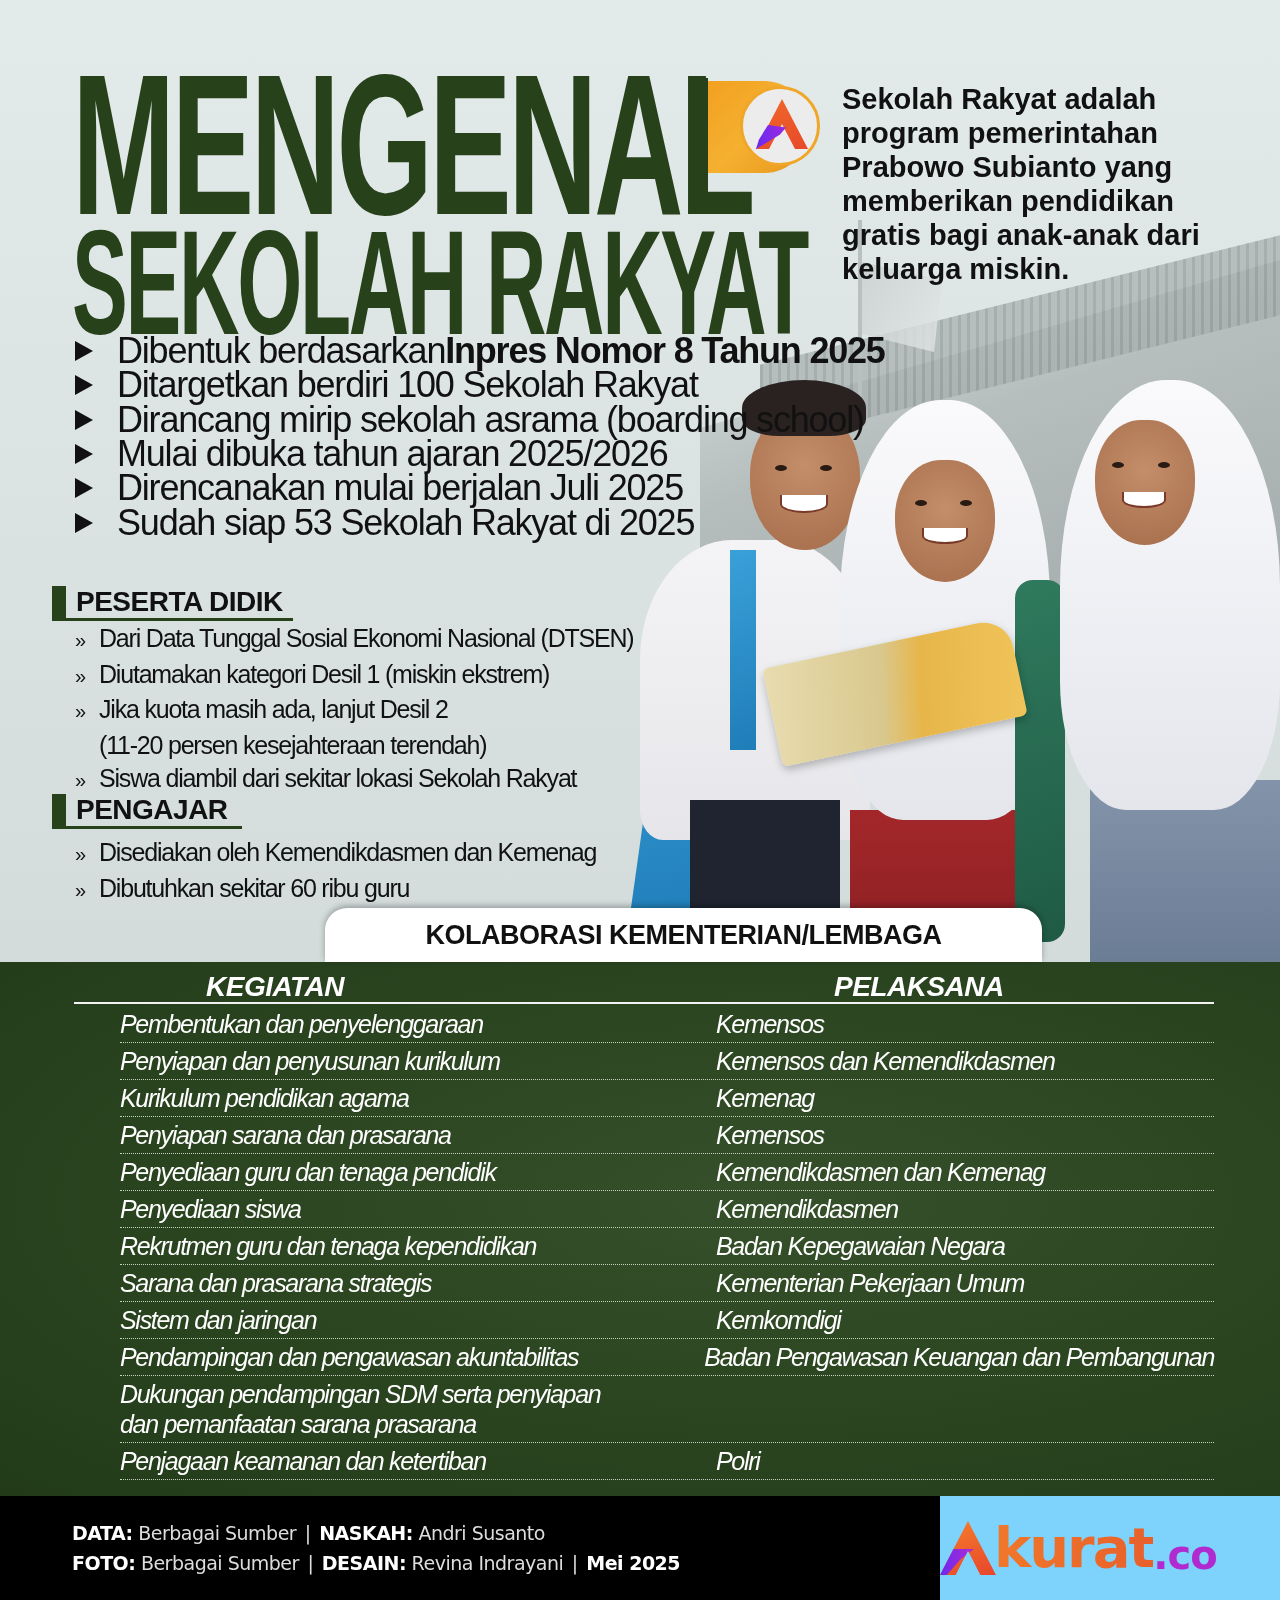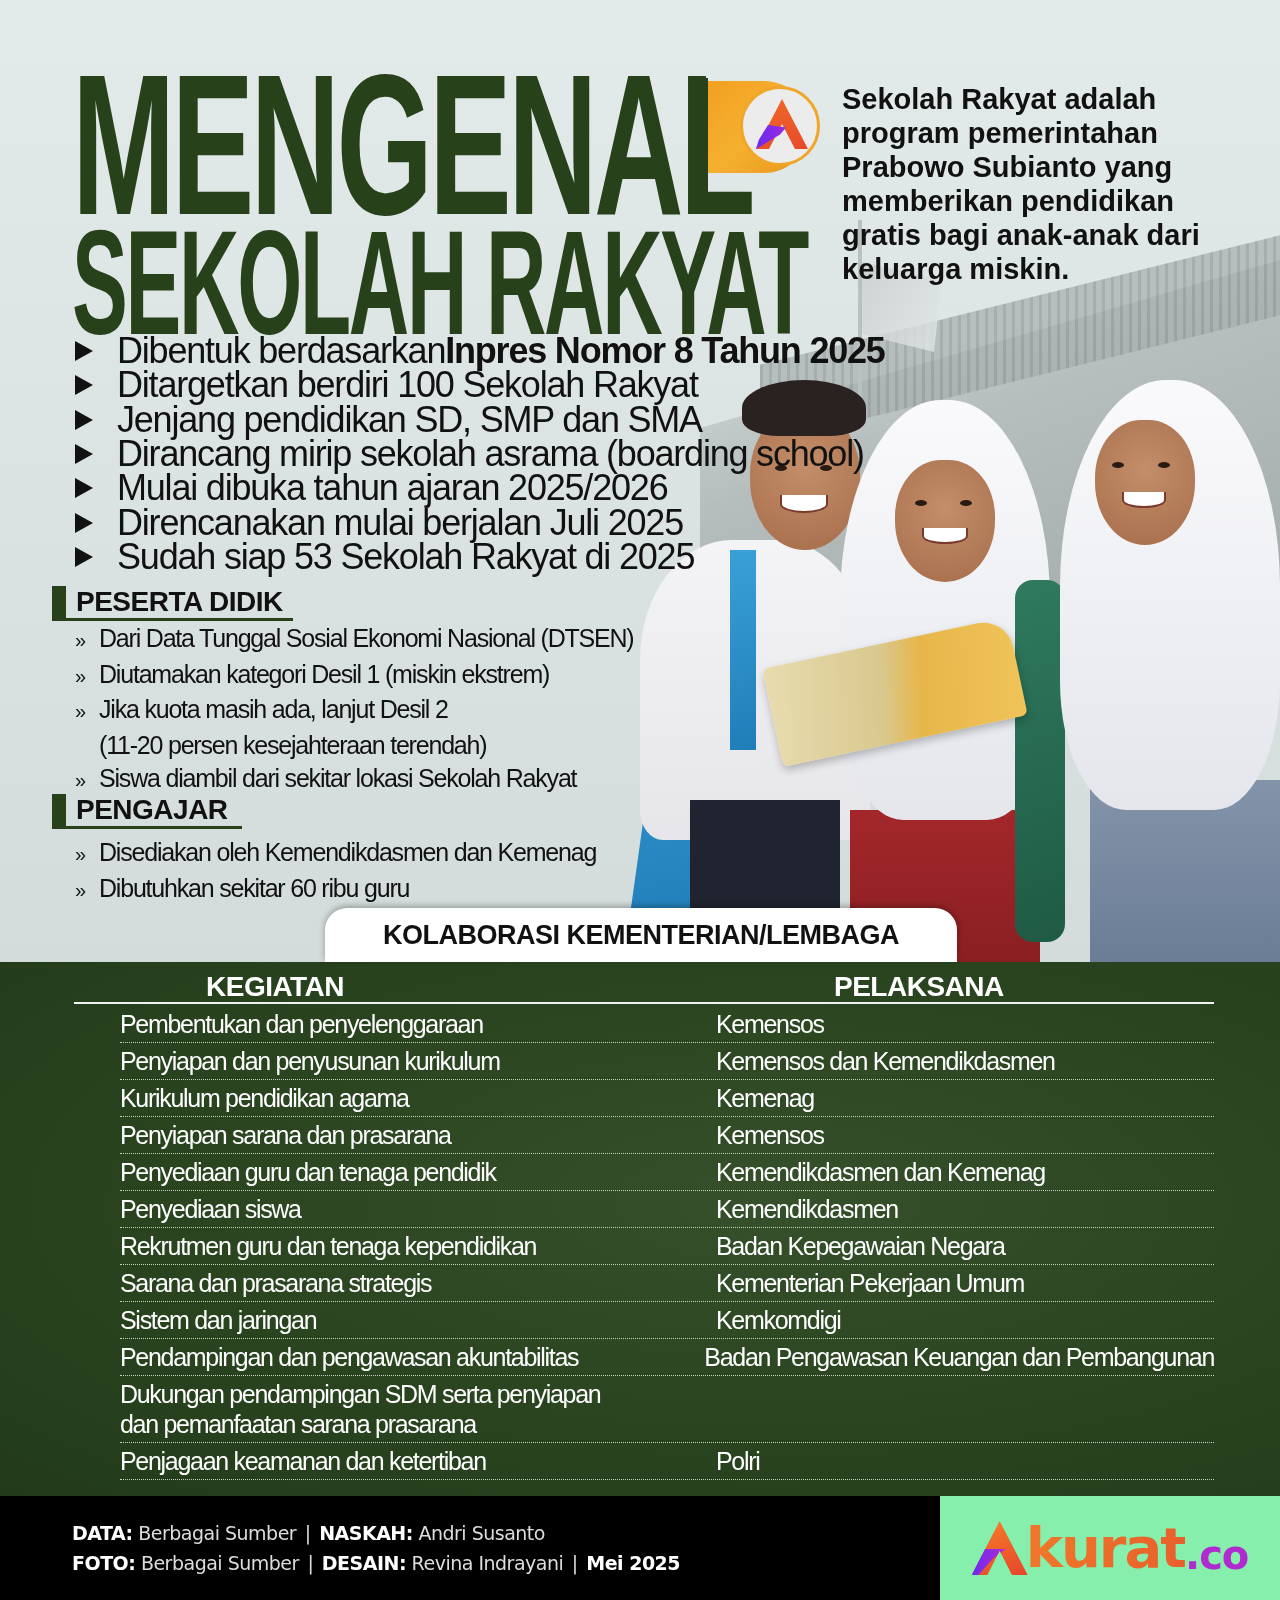--- a/index.html
+++ b/index.html
@@ -132,32 +132,33 @@
   .sub li {
     display: flex; align-items: baseline;
     font-family: "Liberation Sans", sans-serif; font-size: 25px; color: #111;
     letter-spacing: -1.2px; line-height: 33.5px; white-space: nowrap;
   }
   .sub .raquo { width: 24px; font-size: 20px; }
   .sub .cont { padding-left: 24px; }
 
   
   .kolab {
-    position: absolute; left: 325px; top: 908px; width: 632px; height: 54px;
+    position: absolute; left: 325px; top: 908px; width: 717px; height: 54px;
     background: #fff; border-radius: 22px 22px 0 0;
     box-shadow: 0 -2px 6px rgba(0,0,0,0.3);
     display: flex; align-items: center; justify-content: center;
     font-family: "Liberation Sans", sans-serif; font-weight: 700; font-size: 27px;
     color: #111; letter-spacing: -0.5px; z-index: 3;
   }
 
   
   .table-sec {
     position: absolute; left: 0; top: 962px; width: 1280px; height: 534px;
     background: radial-gradient(ellipse at 60% 45%, #35502a 0%, #2a4420 55%, #223a18 100%);
+    font-style: italic;
   }
   .thead {
     position: absolute; left: 74px; top: 10px; width: 1140px; height: 32px;
     border-bottom: 2px solid #f2f2f2;
   }
   .thead span {
     position: absolute; top: 0; font-family: "Liberation Sans", sans-serif; font-weight: 700;
     font-size: 28px; line-height: 30px; color: #fff; letter-spacing: -0.5px;
   }
   .thead .h1 { left: 132px; }
@@ -176,22 +177,22 @@
     position: absolute; left: 0; top: 1496px; width: 1280px; height: 104px; background: #000;
   }
   .credits {
     position: absolute; left: 72px; top: 22px;
     font-family: "DejaVu Sans", sans-serif; font-size: 19px; line-height: 30px; color: #ddd;
     letter-spacing: -0.5px;
   }
   .credits b { color: #fff; font-weight: 700; }
   .credits .sep { color: #ddd; padding: 0 3px; }
   .brand-box {
-    position: absolute; left: 940px; top: 0; width: 340px; height: 104px; background: #86efac;
-    display: flex; align-items: center; justify-content: center;
+    position: absolute; left: 940px; top: 0; width: 340px; height: 104px; background: #7dd3fc;
+    display: flex; align-items: center; 
   }
   .brand {
     display: flex; align-items: flex-end;
     font-family: "DejaVu Sans", sans-serif; font-weight: 700;
   }
   .brand .A {
     width: 56px; height: 54px;
     background: linear-gradient(160deg, #f5802a, #e8452c);
     clip-path: polygon(50% 0, 100% 100%, 72% 100%, 50% 55%, 28% 100%, 0 100%);
     position: relative; margin-right: -2px;
@@ -276,24 +277,20 @@
         <span class="tri"></span>
         <span>Dibentuk berdasarkan </span>
         <b>Inpres Nomor 8 Tahun 2025</b>
       </li>
     <li>
         <span class="tri"></span>
         <span>Ditargetkan berdiri 100 Sekolah Rakyat</span>
       </li>
     <li>
         <span class="tri"></span>
-        <span>Jenjang pendidikan SD, SMP dan SMA</span>
-      </li>
-    <li>
-        <span class="tri"></span>
         <span>Dirancang mirip sekolah asrama (boarding school)</span>
       </li>
     <li>
         <span class="tri"></span>
         <span>Mulai dibuka tahun ajaran 2025/2026</span>
       </li>
     <li>
         <span class="tri"></span>
         <span>Direncanakan mulai berjalan Juli 2025</span>
       </li>

